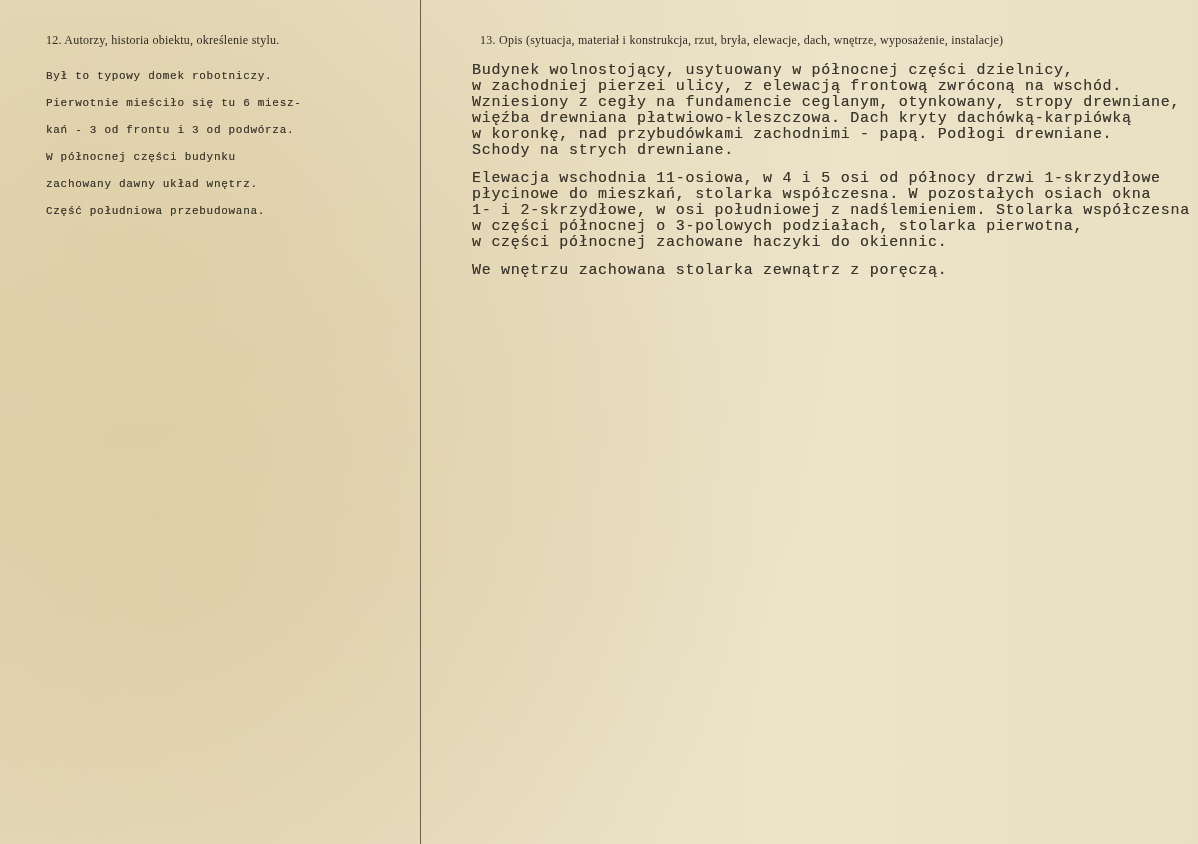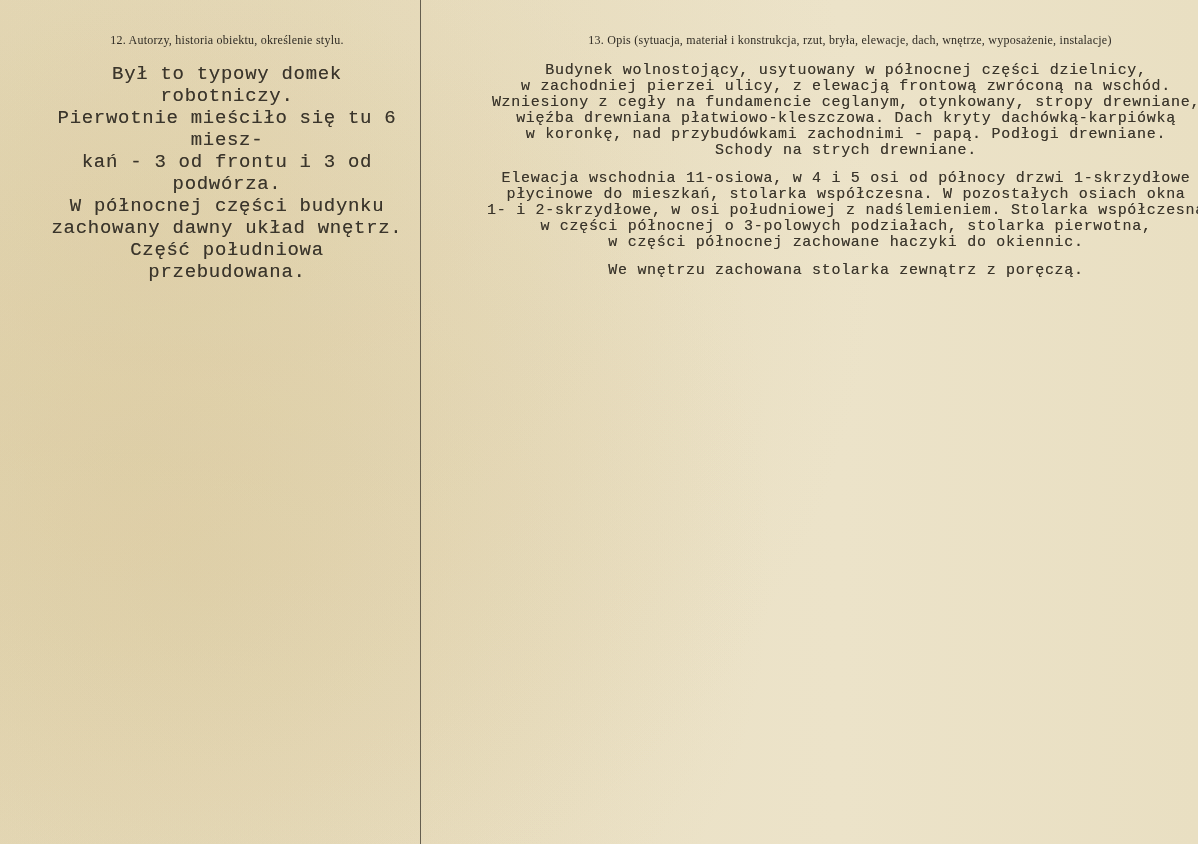--- a/index.html
+++ b/index.html
@@ -17,43 +17,43 @@
       radial-gradient(circle at 130px 480px, rgba(216,198,152,0.30), rgba(216,198,152,0) 55%),
       radial-gradient(circle at 200px 570px, rgba(214,194,148,0.28), rgba(214,194,148,0) 50%),
       linear-gradient(90deg,#e7dcbd 0%, #eae0c4 35%, #ece3c9 70%, #e9dfc2 100%);
   }
   .divider{
     position:absolute;left:420px;top:0;
     width:1px;height:844px;
     background:#4d483c;
     opacity:.85;
   }
-  .col{position:absolute;top:33px;text-align:center;}
+  .col{position:absolute;top:33px;}
   .col-left{left:46px;width:362px;}
   .col-right{left:472px;width:748px;}
   .field-header{
     font-family:"Liberation Serif","DejaVu Serif",serif;
     font-size:12px;
     color:#2f2b24;
     letter-spacing:.25px;
     margin-bottom:15px;
     white-space:nowrap;
   }
   .col-right .field-header{padding-left:8px;}
   .typewriter{
     font-family:"Liberation Mono","DejaVu Sans Mono",monospace;
     font-size:15px;
     letter-spacing:.7px;
     color:#3a352b;
     white-space:pre-wrap;
     text-shadow:0 0 .4px rgba(58,53,43,.55);
   }
   .left-body{
-    line-height:22px;
-    font-size:19px;
+    line-height:27px;
+    font-size:11px;
   }
   .para{
     line-height:16px;
     margin-bottom:12px;
   }
 </style>
 </head>
 <body>
 
 <div class="page">

